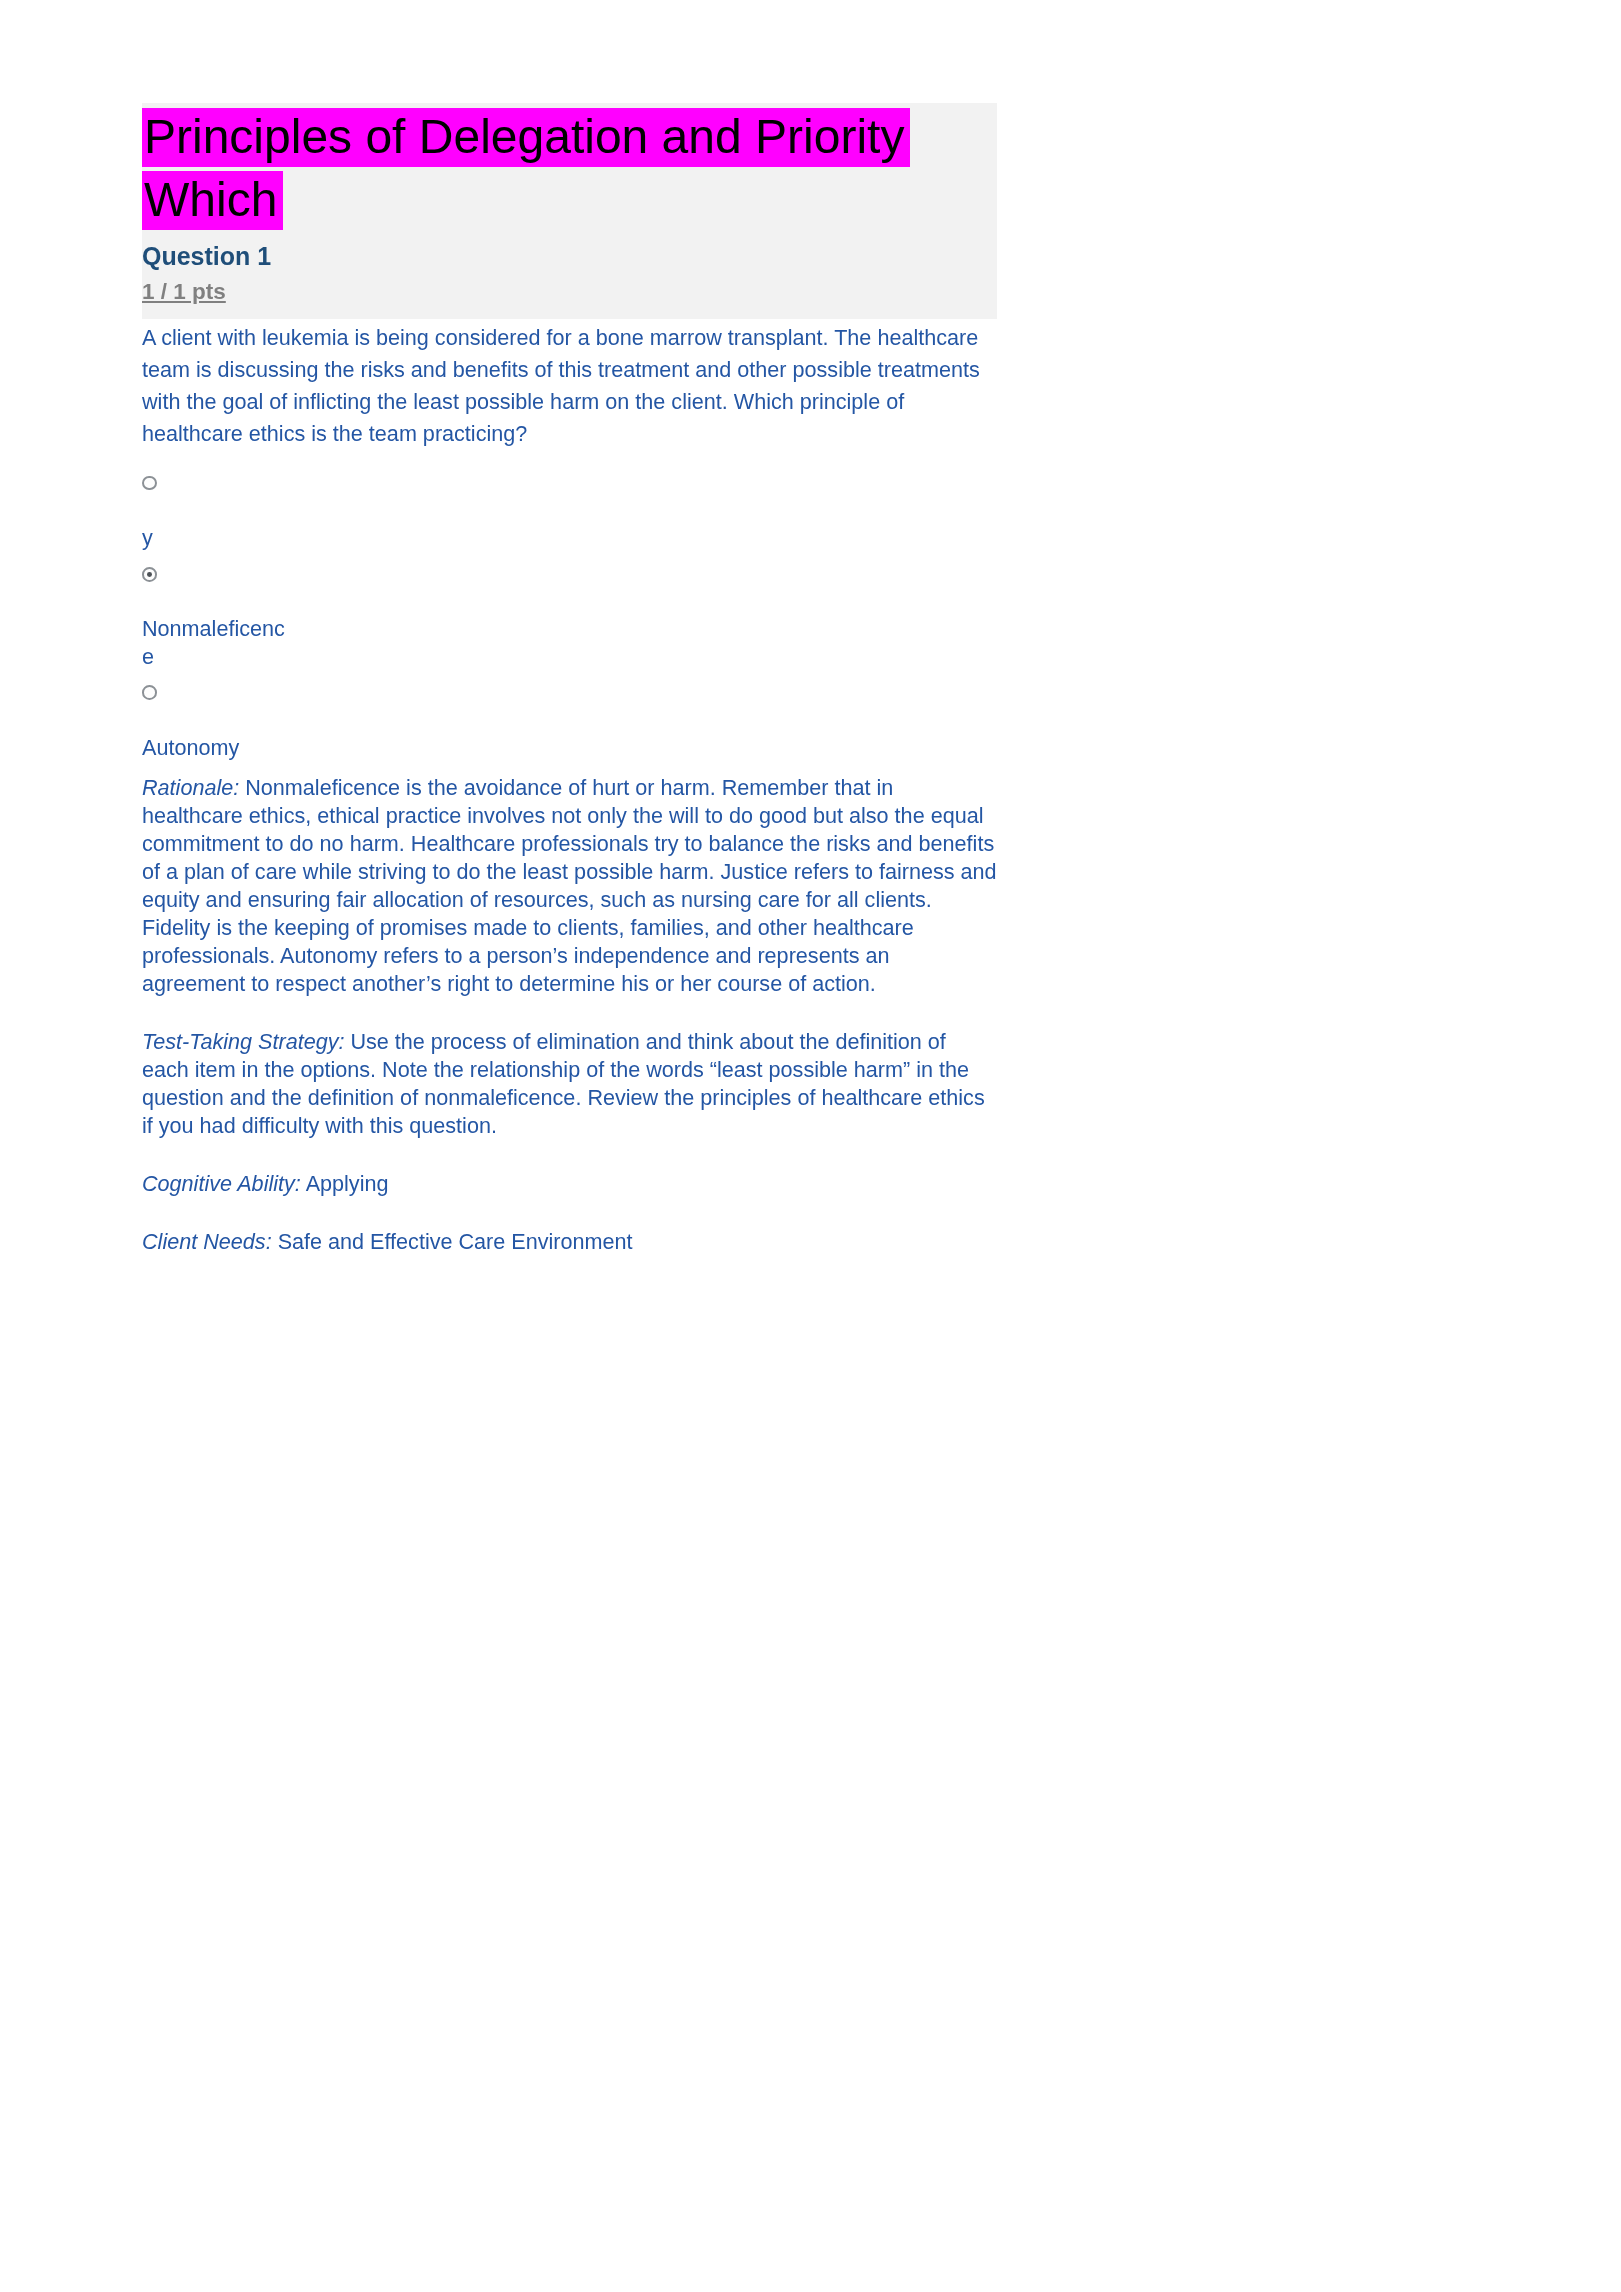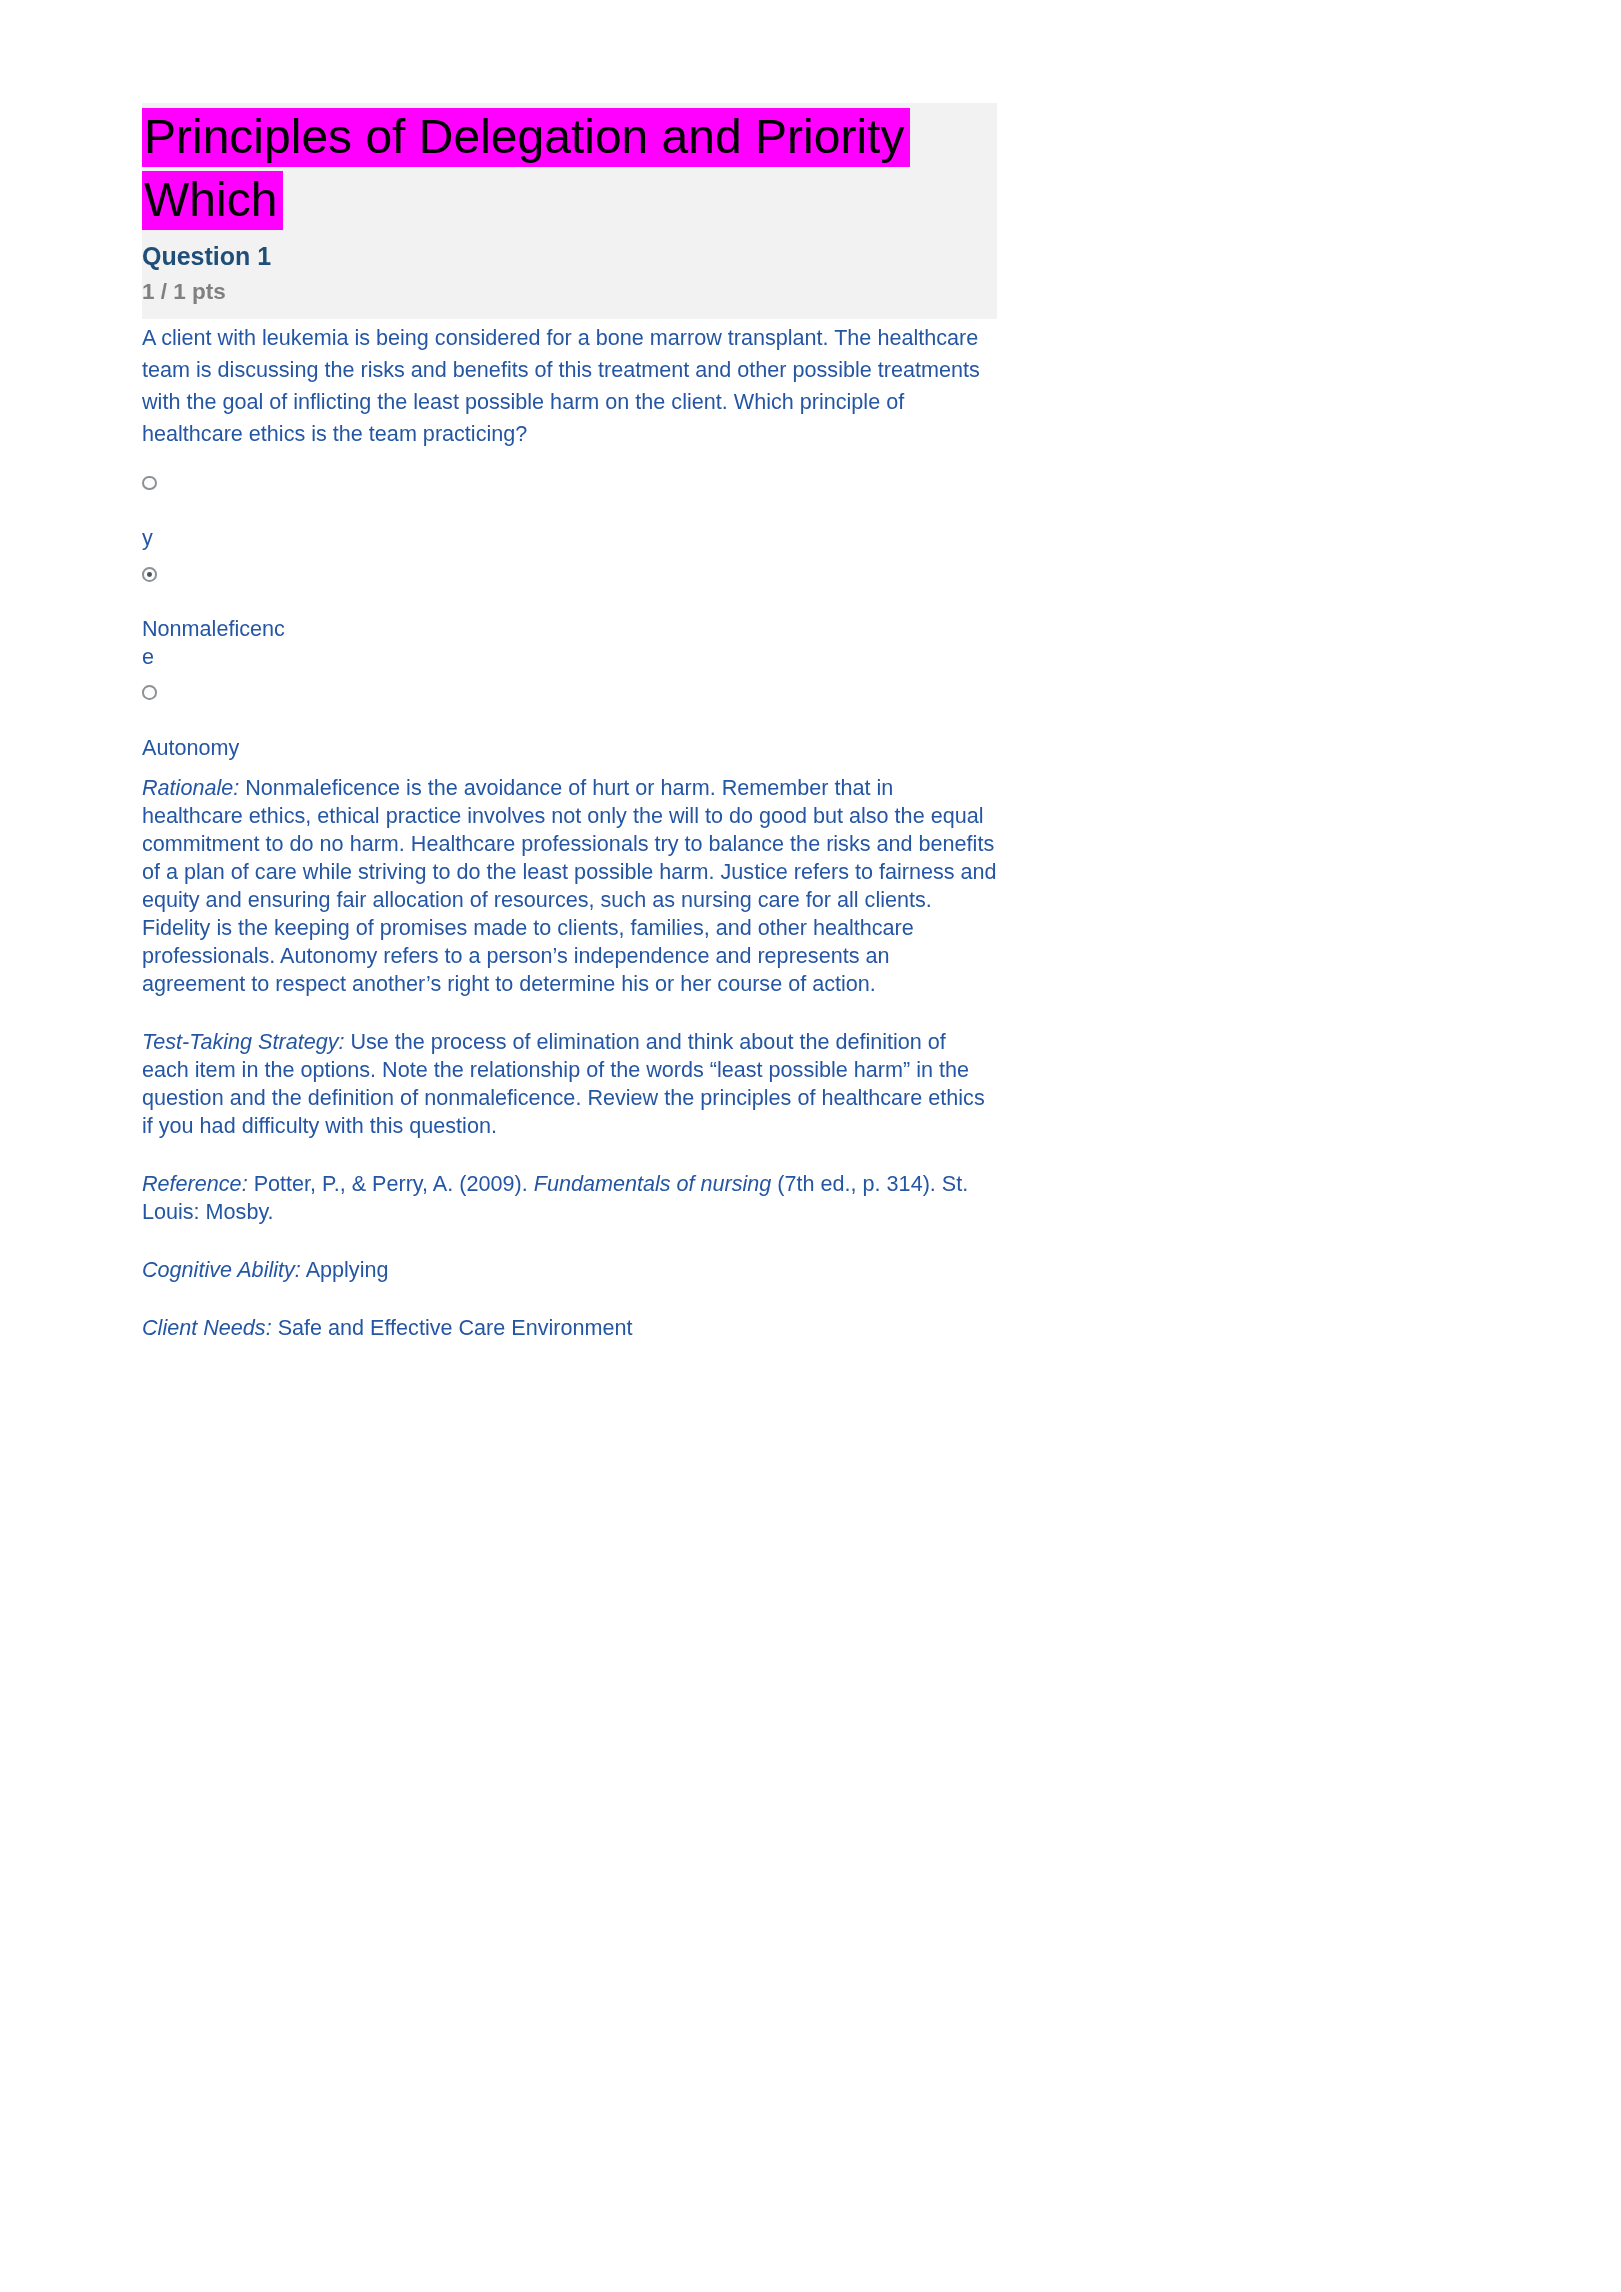--- a/index.html
+++ b/index.html
@@ -39,20 +39,21 @@
     margin-top: 13.7px;
     font-size: 25px;
     font-weight: 700;
     color: var(--heading-text, #1F4E79);
   }
   .q-points {
     margin-top: 7.8px;
     font-size: 22.5px;
     font-weight: 700;
     color: var(--points-text, #808080);
+    text-decoration: underline;
   }
 
   
   .q-text {
     margin-top: 2.9px;
     font-size: 21.6px;
     line-height: 32px;
     color: var(--body-text, #2456A4);
   }
 
@@ -146,24 +147,20 @@
     <p class="para">
       <span class="ital">Rationale:</span>
       <span>Nonmaleficence is the avoidance of hurt or harm. Remember that in healthcare ethics, ethical practice involves not only the will to do good but also the equal commitment to do no harm. Healthcare professionals try to balance the risks and benefits of a plan of care while striving to do the least possible harm. Justice refers to fairness and equity and ensuring fair allocation of resources, such as nursing care for all clients. Fidelity is the keeping of promises made to clients, families, and other healthcare professionals. Autonomy refers to a person’s independence and represents an agreement to respect another’s right to determine his or her course of action.</span>
     </p>
 
     <p class="para">
       <span class="ital">Test-Taking Strategy:</span>
       <span>Use the process of elimination and think about the definition of each item in the options. Note the relationship of the words “least possible harm” in the question and the definition of nonmaleficence. Review the principles of healthcare ethics if you had difficulty with this question.</span>
     </p>
 
-    <p class="para">
-      <span class="ital">Reference:</span>
-      <span>Potter, P., &amp; Perry, A. (2009). </span><span class="ital">Fundamentals of nursing</span><span> (7th ed., p. 314). St. Louis: Mosby.</span>
-    </p>
 
     <p class="para">
       <span class="ital">Cognitive Ability:</span>
       <span>Applying</span>
     </p>
 
     <p class="para">
       <span class="ital">Client Needs:</span>
       <span>Safe and Effective Care Environment</span>
     </p>

